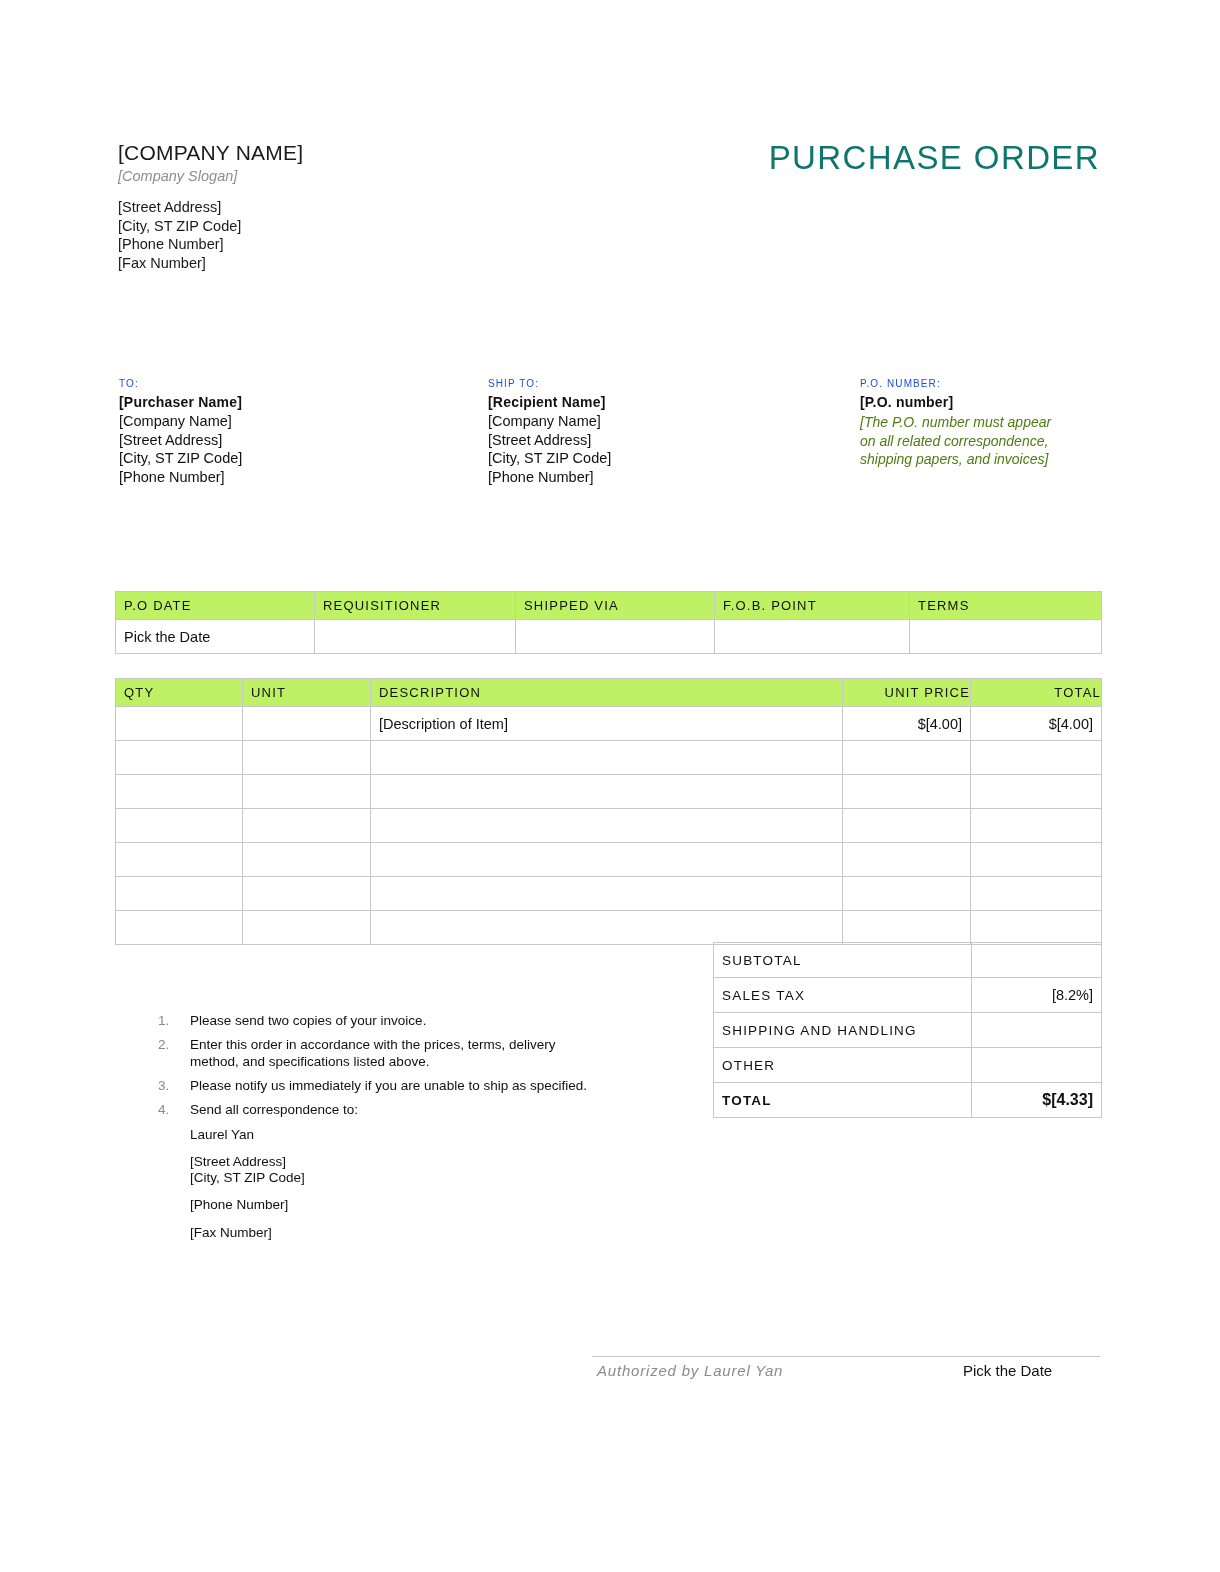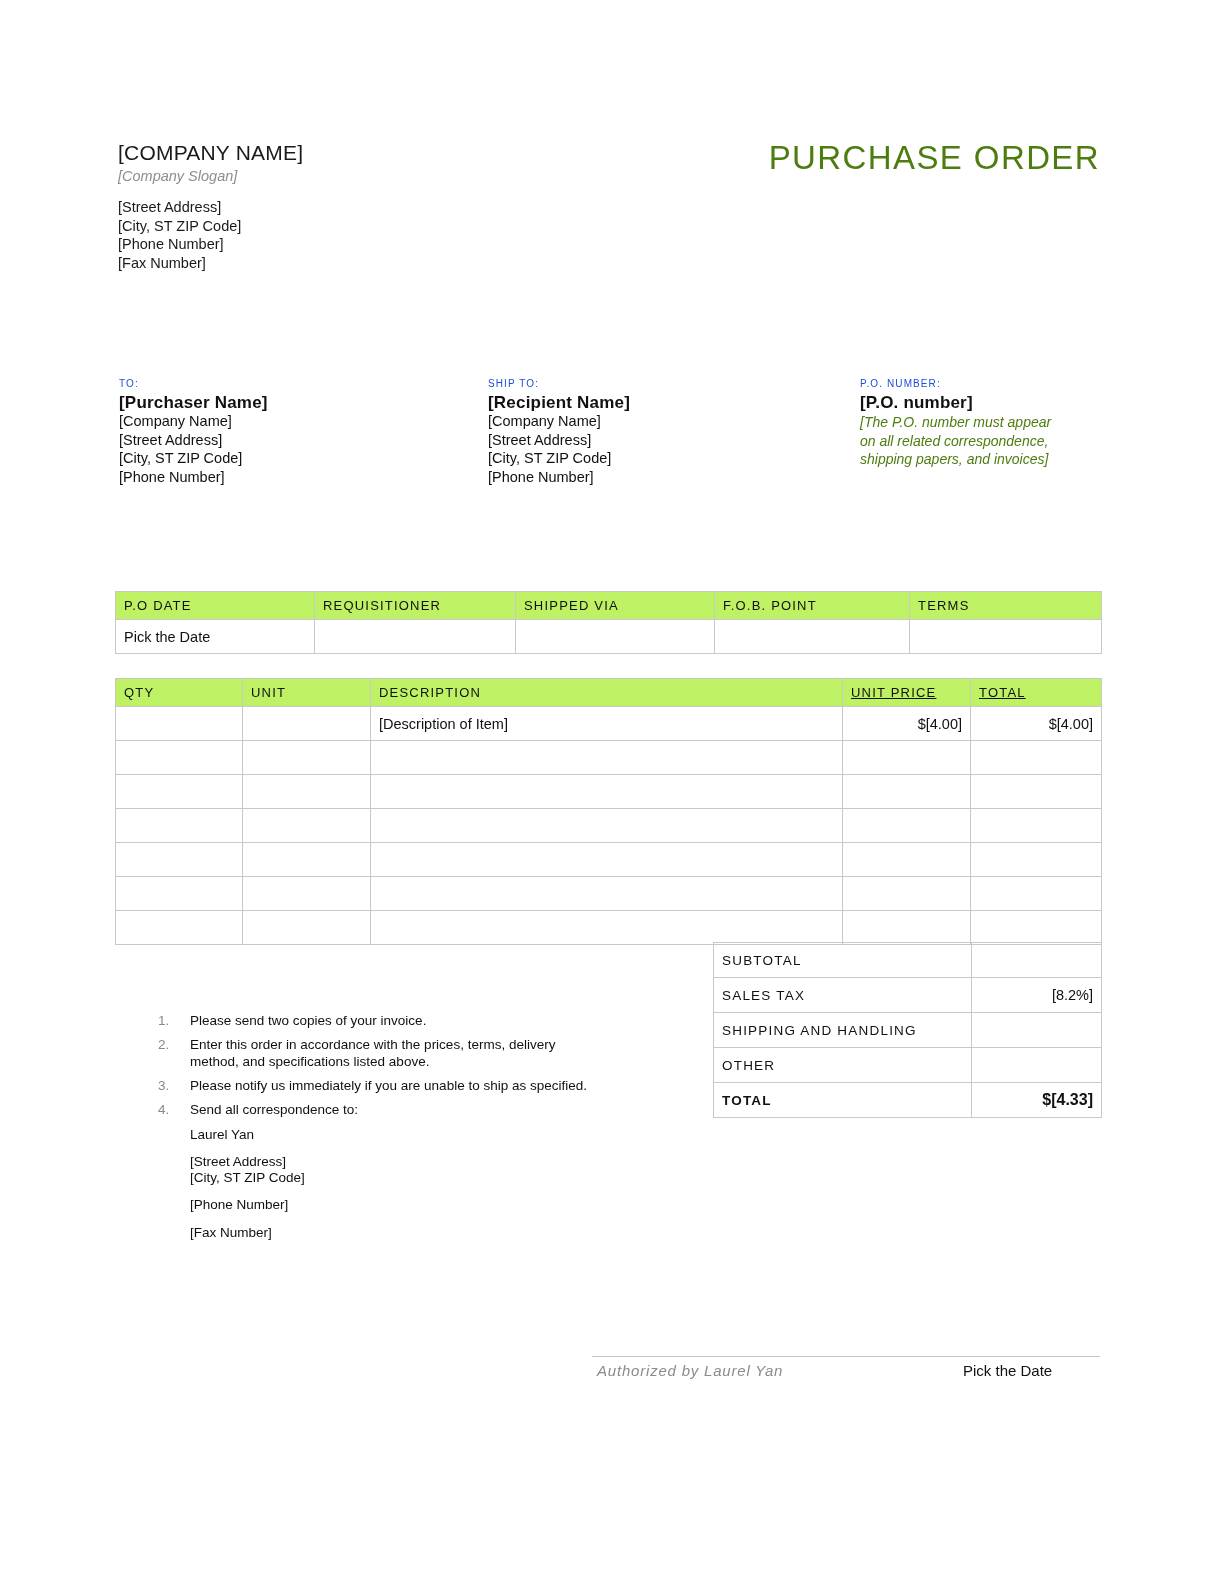--- a/index.html
+++ b/index.html
@@ -50,21 +50,21 @@
     color: #1a1a1a;
   }
   .company-address div { white-space: nowrap; }
 
   .doc-title {
     position: absolute;
     right: 120px;
     top: 139px;
     font-size: 33px;
     line-height: 38px;
-    color: #4d7c0f;
+    color: #0f766e;
     letter-spacing: 1.4px;
     white-space: nowrap;
     font-weight: 400;
   }
 
   
   .addr-col {
     position: absolute;
     font-size: 14.5px;
     line-height: 18.5px;
@@ -74,21 +74,21 @@
   .addr-col.shipto  { left: 488px; top: 375px; width: 340px; }
   .addr-col.ponum   { left: 860px; top: 375px; width: 250px; }
   .addr-label {
     letter-spacing: 1.1px;
     font-size: 10px;
     line-height: 18px;
     color: #1d4ed8;
   }
   .addr-strong {
     font-weight: bold;
-    font-size: 17px;
+    font-size: 14px;
     line-height: 19px;
     letter-spacing: 0.2px;
   }
   .addr-col div { white-space: nowrap; }
   .po-note {
     font-style: italic;
     font-size: 14px;
     line-height: 18.5px;
     color: #4d7c0f;
     margin-top: 1px;
@@ -138,22 +138,21 @@
     width: 986px;
   }
   #items-table td { height: 33px; }
   #items-table td.num {
     text-align: right;
     padding-right: 8px;
     padding-left: 0;
     font-size: 14.5px;
   }
   #items-table th.num {
-    text-align: left;
-    text-decoration: underline;
+    text-align: right;
   }
   #items-table td.desc { font-size: 14.5px; }
 
   
   #totals-table {
     left: 713px;
     top: 942px;
     width: 388px;
   }
   #totals-table td {

